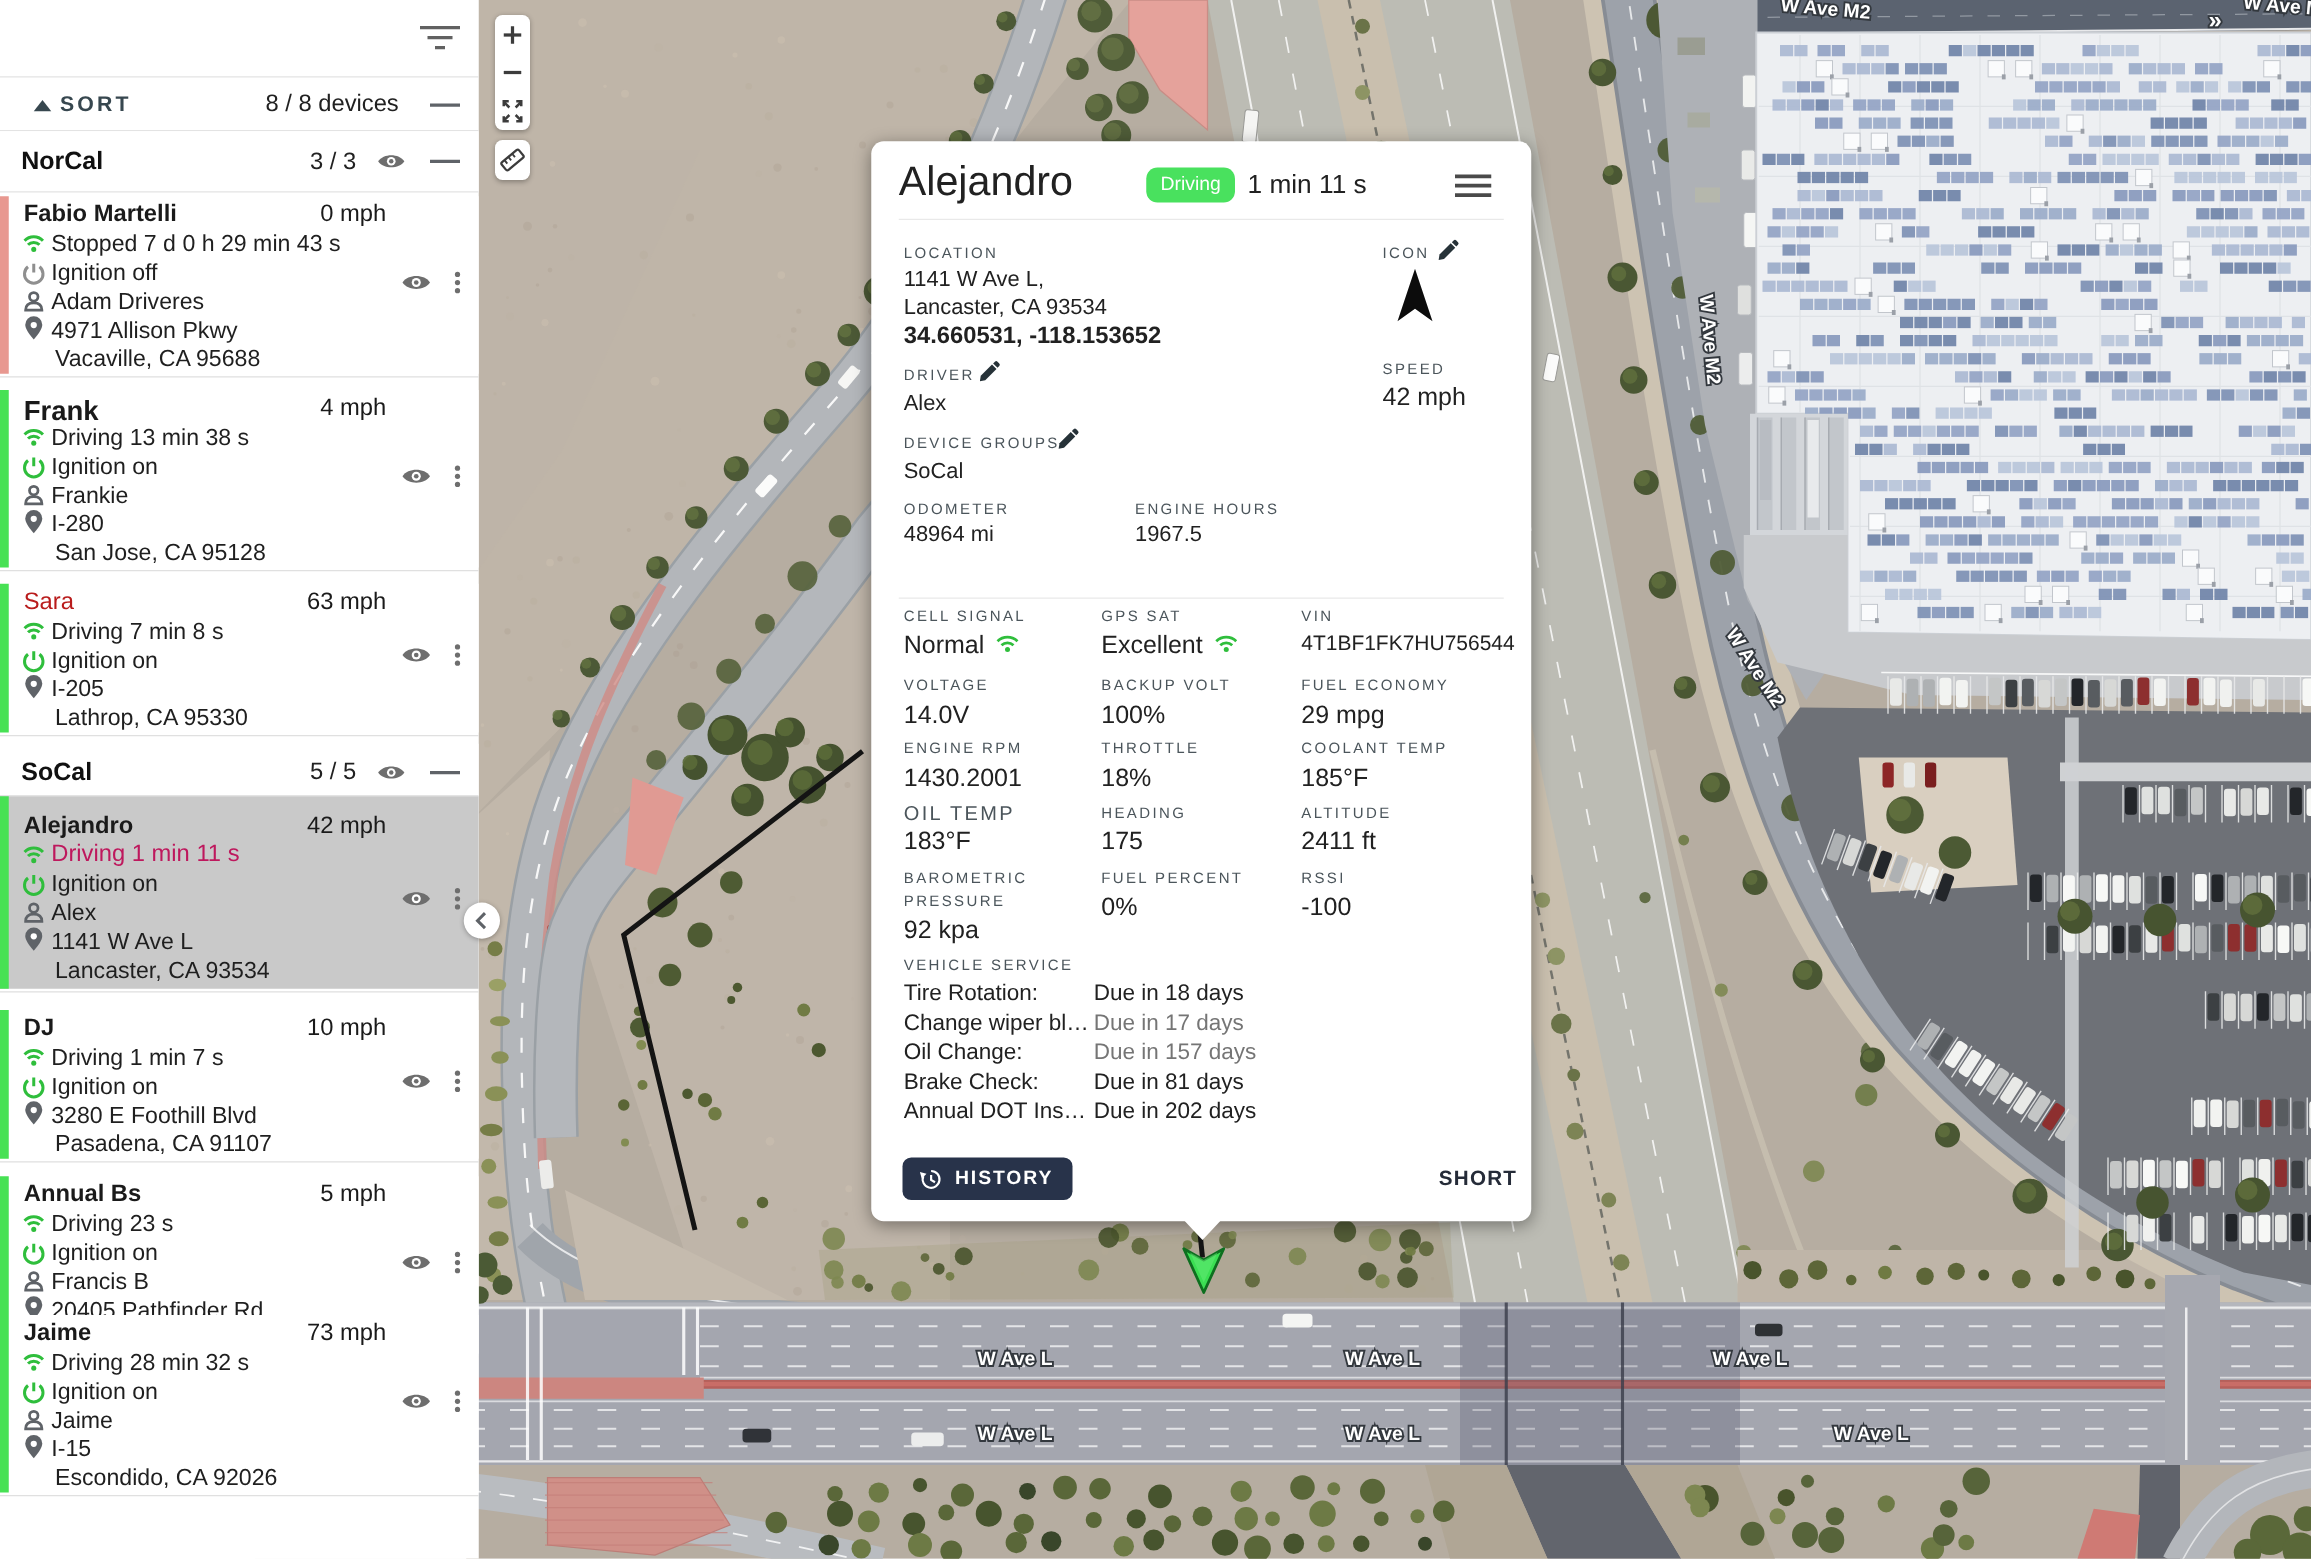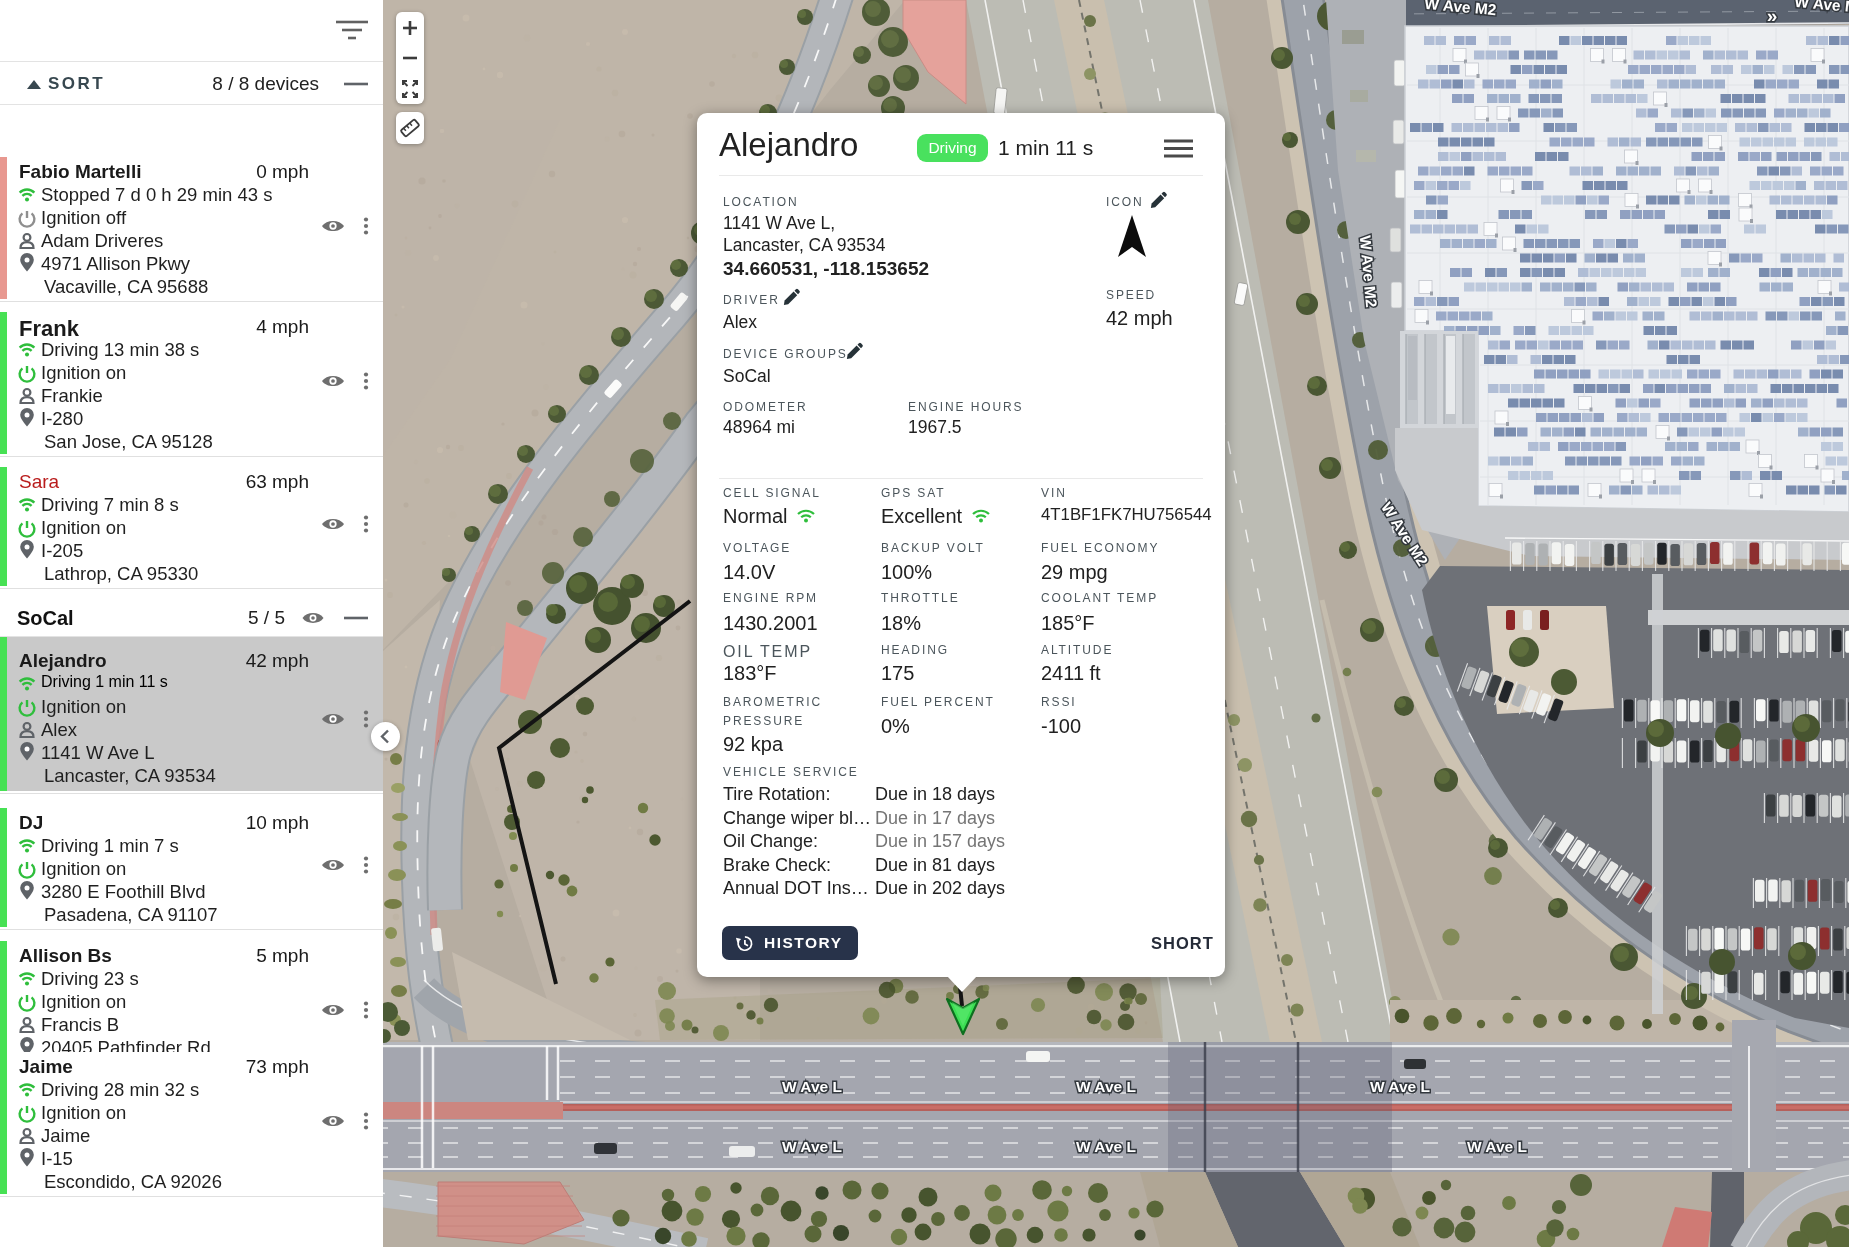--- a/index.html
+++ b/index.html
@@ -1724,20 +1724,34 @@
         <svg width="16" height="12" style="position:absolute;left:26px;top:17px">
           <polygon points="8,1 15,10 1,10" fill="#37474f"></polygon>
         </svg>
         <div style="position:absolute;left:48px;top:0;line-height:43px;font-size:17px;font-weight:bold;letter-spacing:2.5px;color:#37474f">SORT</div>
         <div style="position:absolute;right:64px;top:0;line-height:43px;font-size:19px;color:#212121">8 / 8 devices</div>
         <svg width="26" height="6" style="position:absolute;left:343px;top:19px">
           <line x1="1" y1="3" x2="25" y2="3" stroke="#5f6368" stroke-width="2.6"></line>
         </svg>
       </div>
 
+<div style="position:absolute;left:0;top:105px;width:383px;height:49px;border-bottom:1px solid #e3e3e3;background:#fff">
+        <div style="position:absolute;left:17px;top:0;line-height:49px;font-size:20px;font-weight:bold;color:#111">NorCal</div>
+        <div style="position:absolute;right:98px;top:0;line-height:49px;font-size:19px;color:#212121">3 / 3</div>
+        <svg width="26" height="20" style="position:absolute;left:301px;top:14px">
+          <g transform="translate(12,10) scale(1.05)">
+            <path d="M -10,0 C -6,-6.2 6,-6.2 10,0 C 6,6.2 -6,6.2 -10,0 Z" fill="#6e6e6e"></path>
+            <circle cx="0" cy="0" r="3.3" fill="#ffffff"></circle>
+            <circle cx="0" cy="0" r="1.7" fill="#6e6e6e"></circle>
+          </g>
+        </svg>
+        <svg width="26" height="6" style="position:absolute;left:343px;top:21px">
+          <line x1="1" y1="3" x2="25" y2="3" stroke="#5f6368" stroke-width="2.6"></line>
+        </svg>
+      </div>
 
 <div style="position:absolute;left:0;top:157px;width:383px;height:142px;background:#ffffff">
         <div style="position:absolute;left:0;top:0;width:7px;height:142px;background:#e89890"></div>
         <div style="position:absolute;left:19px;top:4px;font-size:19px;font-weight:bold;color:#1a1a1a">Fabio Martelli</div>
         <div style="position:absolute;right:74px;top:4px;font-size:19px;color:#1a1a1a">0 mph</div>
         <div style="position:absolute;left:41px;top:27px;font-size:18.5px;color:#1f1f1f">Stopped 7 d 0 h 29 min 43 s</div>
         <div style="position:absolute;left:41px;top:50px;font-size:18.5px;color:#1f1f1f">Ignition off</div>
         <div style="position:absolute;left:41px;top:73px;font-size:18.5px;color:#1f1f1f">Adam Driveres</div>
         <div style="position:absolute;left:41px;top:96px;font-size:18.5px;color:#1f1f1f">4971 Allison Pkwy</div>
         <div style="position:absolute;left:44px;top:119px;font-size:18.5px;color:#1f1f1f">Vacaville, CA 95688</div>
@@ -1862,21 +1876,21 @@
         </svg>
         <svg width="26" height="6" style="position:absolute;left:343px;top:20px">
           <line x1="1" y1="3" x2="25" y2="3" stroke="#5f6368" stroke-width="2.6"></line>
         </svg>
       </div>
 
 <div style="position:absolute;left:0;top:637px;width:383px;height:154px;background:#c9c9c9">
         <div style="position:absolute;left:0;top:0;width:7px;height:154px;background:#47e154"></div>
         <div style="position:absolute;left:19px;top:13px;font-size:19px;font-weight:bold;color:#1a1a1a">Alejandro</div>
         <div style="position:absolute;right:74px;top:13px;font-size:19px;color:#1a1a1a">42 mph</div>
-        <div style="position:absolute;left:41px;top:36px;font-size:16px;color:#000000">Driving 1 min 11 s</div>
+        <div style="position:absolute;left:41px;top:36px;font-size:19px;color:#be185d">Driving 1 min 11 s</div>
         <div style="position:absolute;left:41px;top:59px;font-size:18.5px;color:#1f1f1f">Ignition on</div>
         <div style="position:absolute;left:41px;top:82px;font-size:18.5px;color:#1f1f1f">Alex</div>
         <div style="position:absolute;left:41px;top:105px;font-size:18.5px;color:#1f1f1f">1141 W Ave L</div>
         <div style="position:absolute;left:44px;top:128px;font-size:18.5px;color:#1f1f1f">Lancaster, CA 93534</div>
         <svg width="383" height="154" style="position:absolute;left:0;top:0">
           <g transform="translate(27,46) scale(0.92)">
             <path d="M -8,-1.5 A 11 11 0 0 1 8,-1.5" fill="none" stroke="#2fbe3c" stroke-width="2.6"></path>
             <path d="M -5,2 A 7 7 0 0 1 5,2" fill="none" stroke="#2fbe3c" stroke-width="2.6"></path>
             <circle cx="0" cy="6" r="2.2" fill="#2fbe3c"></circle>
           </g>
@@ -1937,21 +1951,21 @@
             <circle cx="366" cy="50.5" r="2.1"></circle>
             <circle cx="366" cy="57" r="2.1"></circle>
             <circle cx="366" cy="63.5" r="2.1"></circle>
           </g>
         </svg>
         <div style="position:absolute;left:0;top:121px;width:383px;height:1px;background:#e0e0e0"></div>
       </div>
 
 <div style="position:absolute;left:0;top:941px;width:383px;height:142px;background:#ffffff">
         <div style="position:absolute;left:0;top:0;width:7px;height:142px;background:#47e154"></div>
-        <div style="position:absolute;left:19px;top:4px;font-size:19px;font-weight:bold;color:#1a1a1a">Allison Bs</div>
+        <div style="position:absolute;left:19px;top:4px;font-size:19px;font-weight:bold;color:#1a1a1a">Annual Bs</div>
         <div style="position:absolute;right:74px;top:4px;font-size:19px;color:#1a1a1a">5 mph</div>
         <div style="position:absolute;left:41px;top:27px;font-size:18.5px;color:#1f1f1f">Driving 23 s</div>
         <div style="position:absolute;left:41px;top:50px;font-size:18.5px;color:#1f1f1f">Ignition on</div>
         <div style="position:absolute;left:41px;top:73px;font-size:18.5px;color:#1f1f1f">Francis B</div>
         <div style="position:absolute;left:41px;top:96px;font-size:18.5px;color:#1f1f1f">20405 Pathfinder Rd</div>
         <div style="position:absolute;left:44px;top:119px;font-size:18.5px;color:#1f1f1f">Walnut, CA 91789</div>
         <svg width="383" height="142" style="position:absolute;left:0;top:0">
           <g transform="translate(27,37) scale(0.92)">
             <path d="M -8,-1.5 A 11 11 0 0 1 8,-1.5" fill="none" stroke="#2fbe3c" stroke-width="2.6"></path>
             <path d="M -5,2 A 7 7 0 0 1 5,2" fill="none" stroke="#2fbe3c" stroke-width="2.6"></path>

